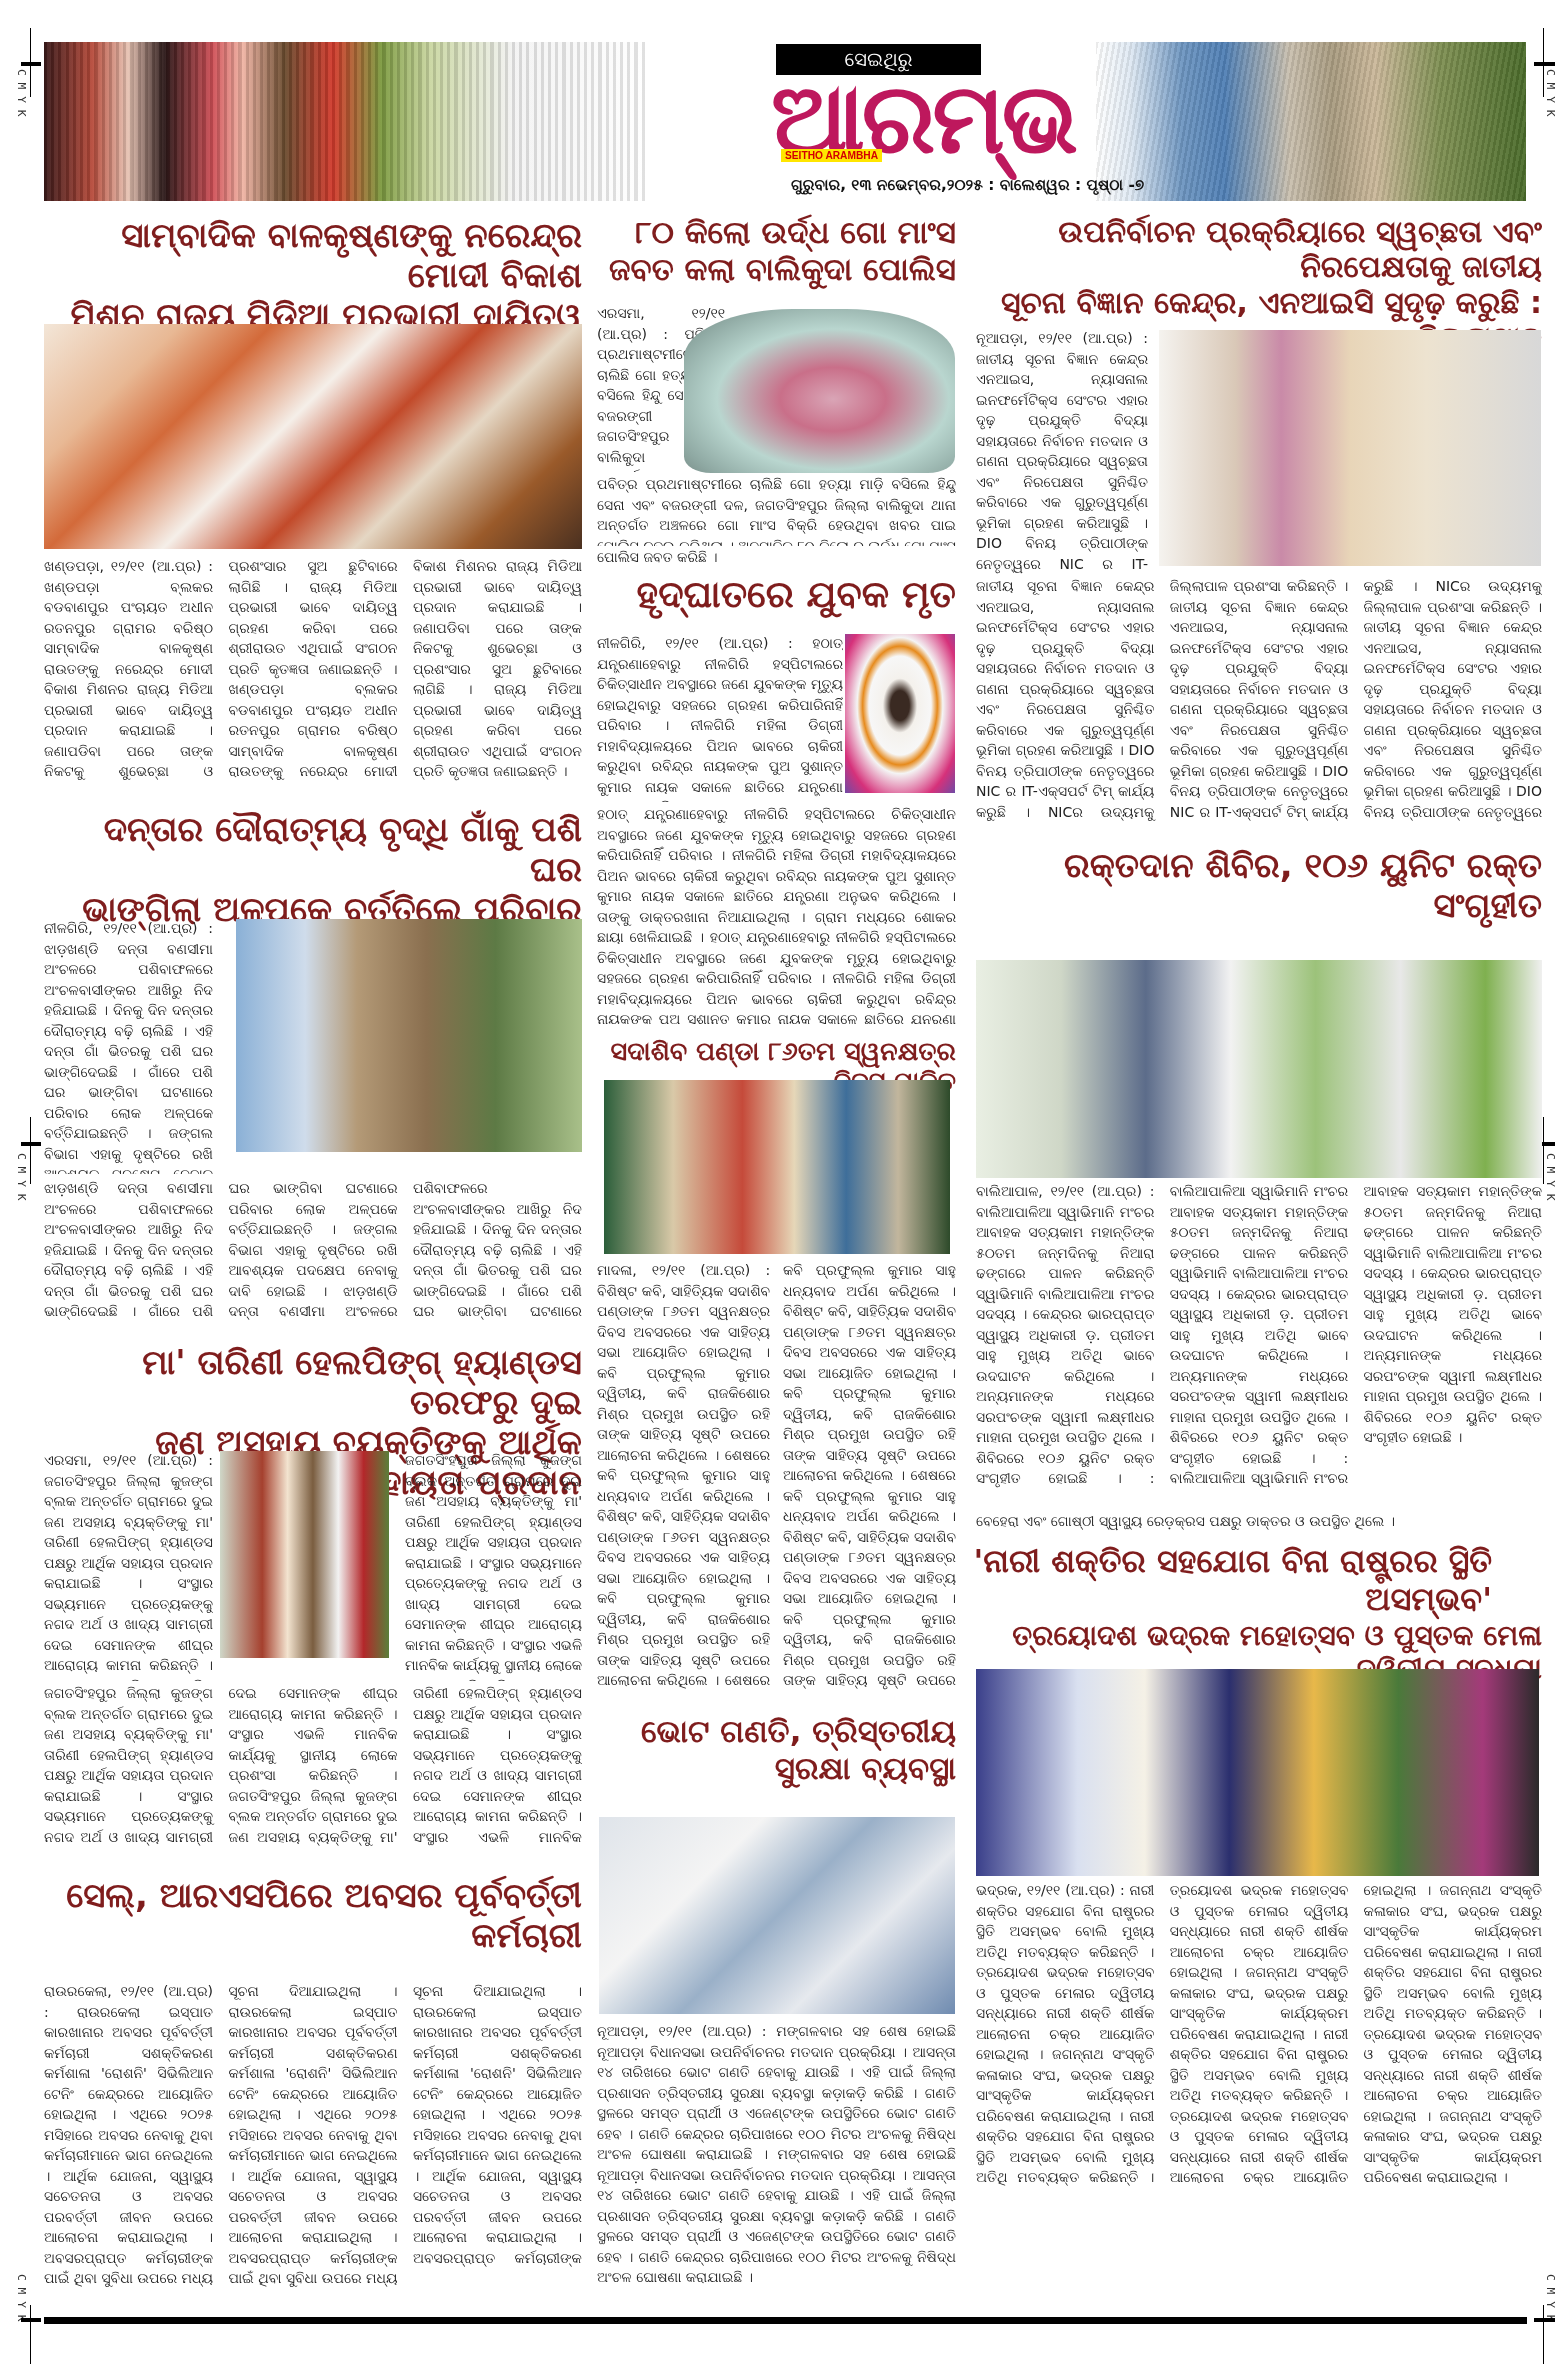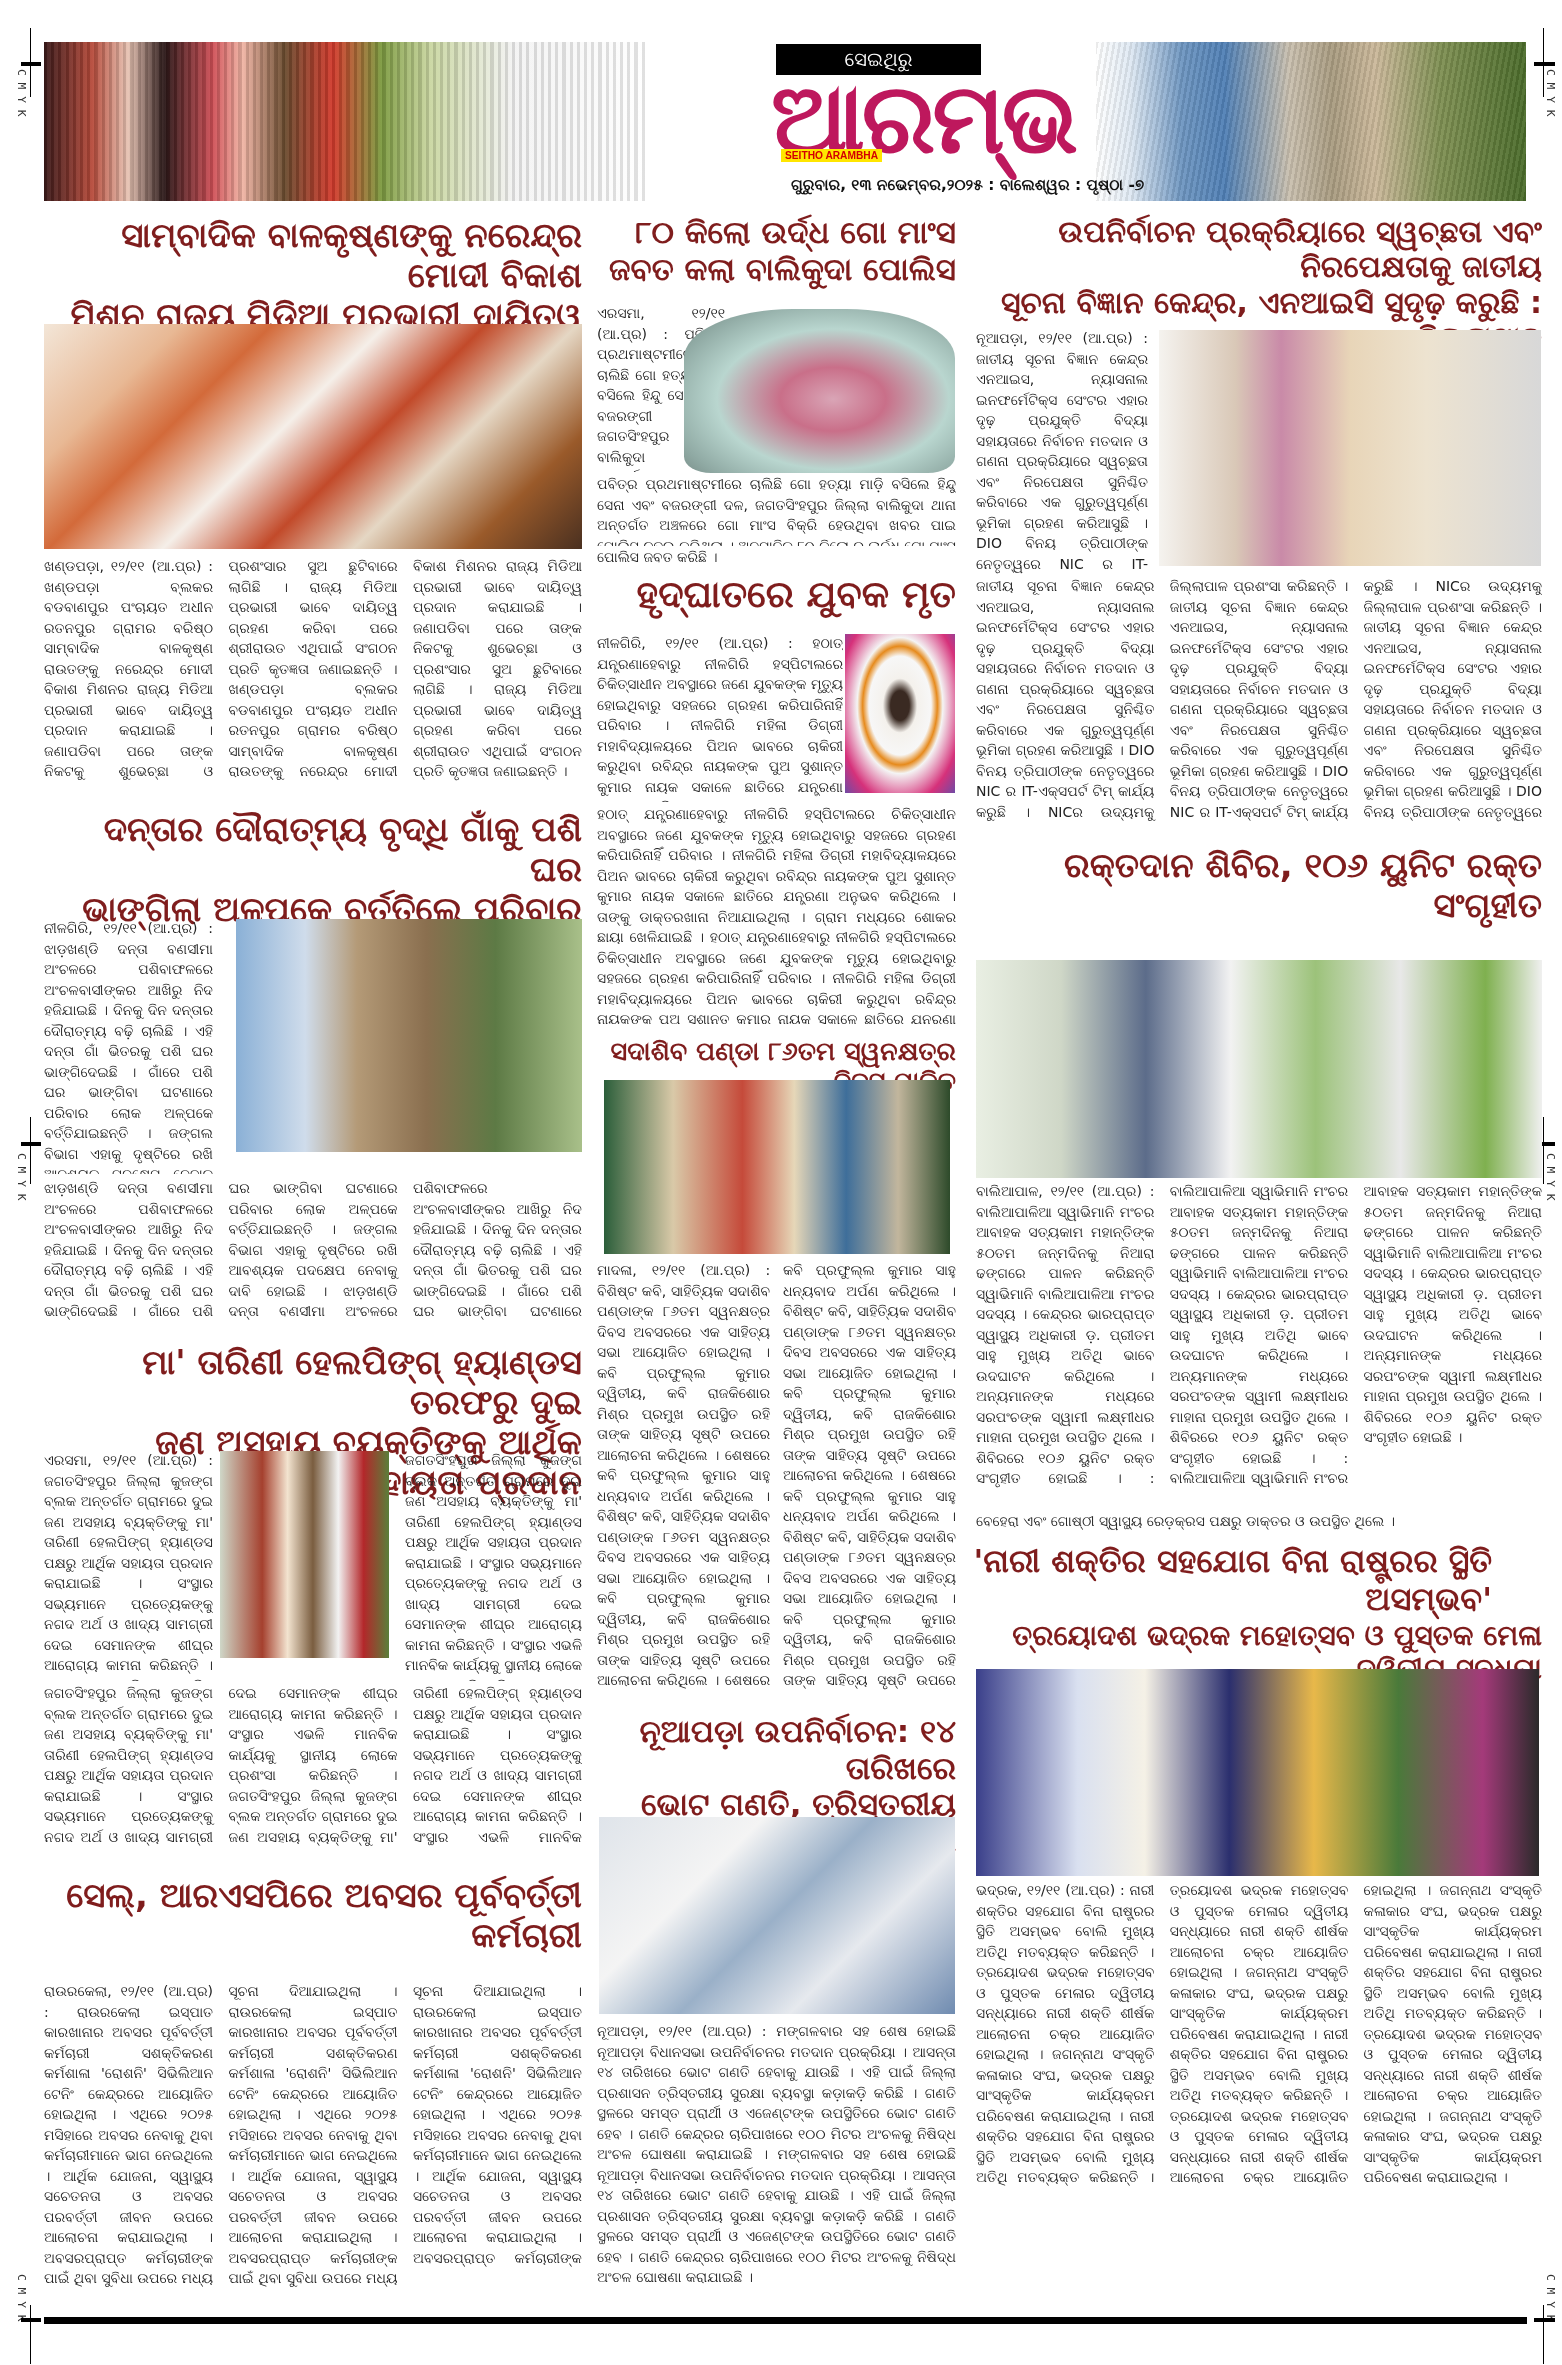--- a/index.html
+++ b/index.html
@@ -152,21 +152,20 @@
 <div>
   <div class="hl hl2" style="left:592px;top:1036px;width:364px;font-size:25.6px">ସଦାଶିବ ପଣ୍ଡା ୮୬ତମ ସ୍ୱନକ୍ଷତ୍ର ଦିବସ ପାଳିତ</div>
   <div class="photo ph-sadashiv" style="left:604px;top:1080px;width:346px;height:174px"></div>
   <div class="body" style="left:597px;top:1260px;width:359px;height:441px;column-count:2;column-gap:12.8px">
     <p><span>ମାଦଳା, ୧୨/୧୧ (ଆ.ପ୍ର) :</span> <span>ବିଶିଷ୍ଟ କବି, ସାହିତ୍ୟିକ ସଦାଶିବ ପଣ୍ଡାଙ୍କ ୮୬ତମ ସ୍ୱନକ୍ଷତ୍ର ଦିବସ ଅବସରରେ ଏକ ସାହିତ୍ୟ ସଭା ଆୟୋଜିତ ହୋଇଥିଲା । କବି ପ୍ରଫୁଲ୍ଲ କୁମାର ଦ୍ୱିତୀୟ, କବି ରାଜକିଶୋର ମିଶ୍ର ପ୍ରମୁଖ ଉପସ୍ଥିତ ରହି ତାଙ୍କ ସାହିତ୍ୟ ସୃଷ୍ଟି ଉପରେ ଆଲୋଚନା କରିଥିଲେ । ଶେଷରେ କବି ପ୍ରଫୁଲ୍ଲ କୁମାର ସାହୁ ଧନ୍ୟବାଦ ଅର୍ପଣ କରିଥିଲେ ।</span> <span>ବିଶିଷ୍ଟ କବି, ସାହିତ୍ୟିକ ସଦାଶିବ ପଣ୍ଡାଙ୍କ ୮୬ତମ ସ୍ୱନକ୍ଷତ୍ର ଦିବସ ଅବସରରେ ଏକ ସାହିତ୍ୟ ସଭା ଆୟୋଜିତ ହୋଇଥିଲା । କବି ପ୍ରଫୁଲ୍ଲ କୁମାର ଦ୍ୱିତୀୟ, କବି ରାଜକିଶୋର ମିଶ୍ର ପ୍ରମୁଖ ଉପସ୍ଥିତ ରହି ତାଙ୍କ ସାହିତ୍ୟ ସୃଷ୍ଟି ଉପରେ ଆଲୋଚନା କରିଥିଲେ । ଶେଷରେ କବି ପ୍ରଫୁଲ୍ଲ କୁମାର ସାହୁ ଧନ୍ୟବାଦ ଅର୍ପଣ କରିଥିଲେ ।</span> <span>ବିଶିଷ୍ଟ କବି, ସାହିତ୍ୟିକ ସଦାଶିବ ପଣ୍ଡାଙ୍କ ୮୬ତମ ସ୍ୱନକ୍ଷତ୍ର ଦିବସ ଅବସରରେ ଏକ ସାହିତ୍ୟ ସଭା ଆୟୋଜିତ ହୋଇଥିଲା । କବି ପ୍ରଫୁଲ୍ଲ କୁମାର ଦ୍ୱିତୀୟ, କବି ରାଜକିଶୋର ମିଶ୍ର ପ୍ରମୁଖ ଉପସ୍ଥିତ ରହି ତାଙ୍କ ସାହିତ୍ୟ ସୃଷ୍ଟି ଉପରେ ଆଲୋଚନା କରିଥିଲେ । ଶେଷରେ କବି ପ୍ରଫୁଲ୍ଲ କୁମାର ସାହୁ ଧନ୍ୟବାଦ ଅର୍ପଣ କରିଥିଲେ ।</span> <span>ବିଶିଷ୍ଟ କବି, ସାହିତ୍ୟିକ ସଦାଶିବ ପଣ୍ଡାଙ୍କ ୮୬ତମ ସ୍ୱନକ୍ଷତ୍ର ଦିବସ ଅବସରରେ ଏକ ସାହିତ୍ୟ ସଭା ଆୟୋଜିତ ହୋଇଥିଲା । କବି ପ୍ରଫୁଲ୍ଲ କୁମାର ଦ୍ୱିତୀୟ, କବି ରାଜକିଶୋର ମିଶ୍ର ପ୍ରମୁଖ ଉପସ୍ଥିତ ରହି ତାଙ୍କ ସାହିତ୍ୟ ସୃଷ୍ଟି ଉପରେ ଆଲୋଚନା କରିଥିଲେ । ଶେଷରେ କବି ପ୍ରଫୁଲ୍ଲ କୁମାର ସାହୁ ଧନ୍ୟବାଦ ଅର୍ପଣ କରିଥିଲେ ।</span></p>
   </div>
 </div>
 
 <div>
   <div class="hl hl1" style="left:592px;top:1713px;width:364px;font-size:31px">
-    <div>ନୂଆପଡ଼ା ଉପନିର୍ବାଚନ: ୧୪ ତାରିଖରେ</div>
     <div>ଭୋଟ ଗଣତି, ତ୍ରିସ୍ତରୀୟ ସୁରକ୍ଷା ବ୍ୟବସ୍ଥା</div>
   </div>
   <div class="photo ph-evm" style="left:599px;top:1817px;width:356px;height:197px"></div>
   <div class="body" style="left:597px;top:2021px;width:359px;height:284px">
     <p><span>ନୂଆପଡ଼ା, ୧୨/୧୧ (ଆ.ପ୍ର) :</span> <span>ମଙ୍ଗଳବାର ସହ ଶେଷ ହୋଇଛି ନୂଆପଡ଼ା ବିଧାନସଭା ଉପନିର୍ବାଚନର ମତଦାନ ପ୍ରକ୍ରିୟା । ଆସନ୍ତା ୧୪ ତାରିଖରେ ଭୋଟ ଗଣତି ହେବାକୁ ଯାଉଛି । ଏହି ପାଇଁ ଜିଲ୍ଲା ପ୍ରଶାସନ ତ୍ରିସ୍ତରୀୟ ସୁରକ୍ଷା ବ୍ୟବସ୍ଥା କଡ଼ାକଡ଼ି କରିଛି । ଗଣତି ସ୍ଥଳରେ ସମସ୍ତ ପ୍ରାର୍ଥୀ ଓ ଏଜେଣ୍ଟଙ୍କ ଉପସ୍ଥିତିରେ ଭୋଟ ଗଣତି ହେବ । ଗଣତି କେନ୍ଦ୍ରର ଚାରିପାଖରେ ୧୦୦ ମିଟର ଅଂଚଳକୁ ନିଷିଦ୍ଧ ଅଂଚଳ ଘୋଷଣା କରାଯାଇଛି ।</span> <span>ମଙ୍ଗଳବାର ସହ ଶେଷ ହୋଇଛି ନୂଆପଡ଼ା ବିଧାନସଭା ଉପନିର୍ବାଚନର ମତଦାନ ପ୍ରକ୍ରିୟା । ଆସନ୍ତା ୧୪ ତାରିଖରେ ଭୋଟ ଗଣତି ହେବାକୁ ଯାଉଛି । ଏହି ପାଇଁ ଜିଲ୍ଲା ପ୍ରଶାସନ ତ୍ରିସ୍ତରୀୟ ସୁରକ୍ଷା ବ୍ୟବସ୍ଥା କଡ଼ାକଡ଼ି କରିଛି । ଗଣତି ସ୍ଥଳରେ ସମସ୍ତ ପ୍ରାର୍ଥୀ ଓ ଏଜେଣ୍ଟଙ୍କ ଉପସ୍ଥିତିରେ ଭୋଟ ଗଣତି ହେବ । ଗଣତି କେନ୍ଦ୍ରର ଚାରିପାଖରେ ୧୦୦ ମିଟର ଅଂଚଳକୁ ନିଷିଦ୍ଧ ଅଂଚଳ ଘୋଷଣା କରାଯାଇଛି ।</span></p>
   </div>
 </div>
 
 <div>
   <div class="hl hl1" style="left:963px;top:214px;width:579px;font-size:30px">

